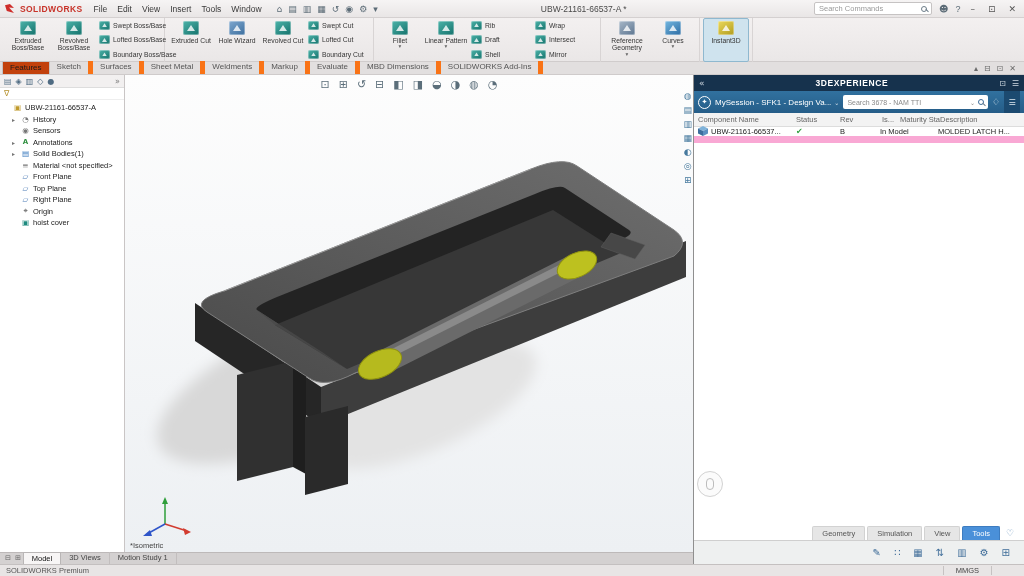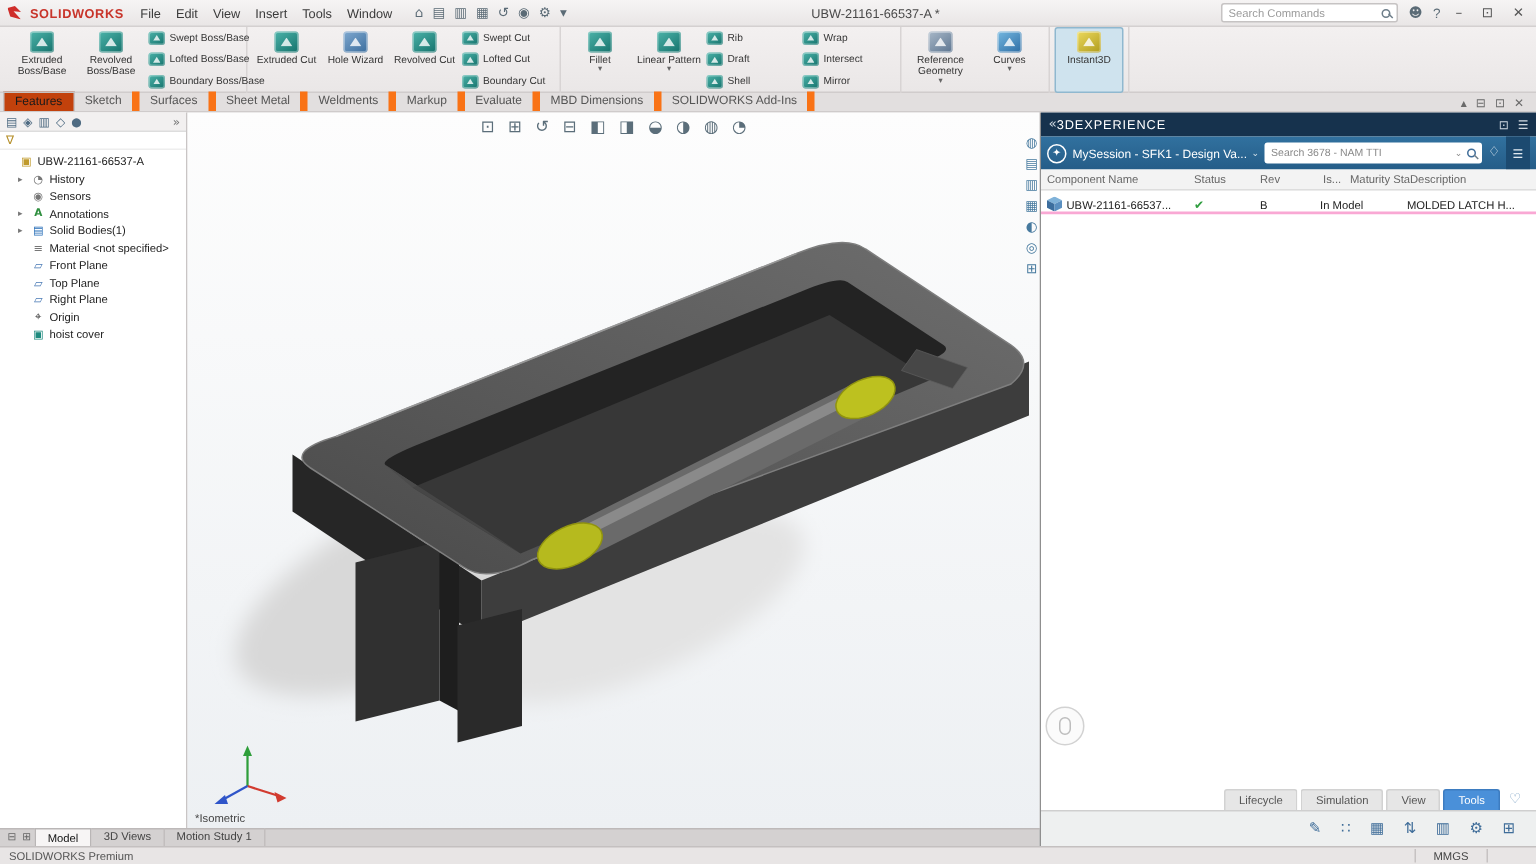--- a/index.html
+++ b/index.html
@@ -89,41 +89,41 @@
   .mtab.active{background:#f7f5f5;border:1px solid #b9b6b6;border-bottom:none;color:#111}
   .statusbar{height:12px;background:#e8e5e5;border-top:1px solid #c4c0c0;display:flex;align-items:center;padding:0 6px;font-size:7.5px;color:#555}
   .sb-right{margin-left:auto;display:flex;align-items:flex-end}
   .sb-units{border-left:1px solid #c6c2c2;border-right:1px solid #c6c2c2;padding:0 12px;color:#444}
   .sb-grip{width:26px}
 
   
   .rp{width:331px;display:flex;flex-direction:column;background:#fff;border-left:1px solid #8f8f8f}
   .rp-header{height:16px;background:#16324d;color:#fff;display:flex;align-items:center;padding:0 5px}
   .rp-chev{font-size:9px;color:#cfd8e0}
-  .rp-title{flex:1;font-size:8.5px;font-weight:normal;letter-spacing:.6px}
+  .rp-title{flex:1;text-align:center;font-size:8.5px;font-weight:bold;letter-spacing:.6px}
   .rp-hicons{display:flex;gap:6px}
   .rp-hicons span{font-size:8px;color:#cfd8e0}
   .rp-session{height:22px;background:linear-gradient(#31719f,#255d88);display:flex;align-items:center;gap:4px;padding:0 4px}
   .compass{width:13px;height:13px;border:1.4px solid #fff;border-radius:50%;display:flex;align-items:center;justify-content:center;color:#fff;font-size:7px;flex:0 0 auto}
   .sess-label{display:flex;align-items:center;gap:3px;color:#fff;font-size:8px;white-space:nowrap}
   .sess-label .dd{font-size:6px;color:#d7e2ea}
   .rp-search{flex:1;display:flex;align-items:center;gap:3px;height:14px;background:#fff;border-radius:2px;padding:0 4px;min-width:0}
   .rp-search-text{flex:1;font-size:7px;color:#8a8a8a;white-space:nowrap;overflow:hidden}
   .rp-search .dd{font-size:6px;color:#888}
   .tagico{color:#dfe8ef;font-size:9px}
   .sess-menu{width:16px;height:22px;background:#1c4a70;color:#dfe8ef;font-size:8px;display:flex;align-items:center;justify-content:center}
   .rp-thead{height:14px;display:flex;align-items:center;background:#f3f3f3;border-bottom:1px solid #ddd;padding:0 4px}
   .rp-th{font-size:7.5px;color:#666;white-space:nowrap;overflow:hidden}
   .rp-thead .rp-th:nth-child(1){width:98px}
   .rp-thead .rp-th:nth-child(2){width:44px}
   .rp-thead .rp-th:nth-child(3){width:42px}
   .rp-thead .rp-th:nth-child(4){width:18px}
   .rp-thead .rp-th:nth-child(5){width:40px}
   .rp-thead .rp-th:nth-child(6){flex:1}
-  .rp-row{height:16px;display:flex;align-items:flex-end;padding:0 4px;border-bottom:2px solid #f9a8d4;font-size:7.5px;color:#222}
+  .rp-row{height:16px;display:flex;align-items:flex-end;padding:0 4px;border-bottom:7px solid #f9a8d4;font-size:7.5px;color:#222}
   .rp-cell{white-space:nowrap;overflow:hidden}
   .c1{width:98px;display:flex;align-items:center;gap:3px}
   .c2{width:44px}.c3{width:22px}.c4{width:18px}.c5{width:58px}.c6{flex:1}
   .chk{color:#2f9e3f;font-size:8px}
   .rp-body{flex:1;position:relative;background:#fff}
   .assistant{position:absolute;left:3px;bottom:28px;width:26px;height:26px;border:1px solid #d2d2d2;border-radius:50%;background:#fbfbfb;display:flex;align-items:center;justify-content:center}
   .mousy{width:8px;height:12px;border:1px solid #bdbdbd;border-radius:4px}
   .rp-tabs{height:15px;display:flex;justify-content:flex-end;align-items:flex-end;gap:2px;padding-right:6px;background:#fff}
   .rp-tab{padding:0 9px;font-size:7.5px;line-height:13px;background:#e6e6e6;color:#555;border:1px solid #d2d2d2;border-bottom:none;border-radius:2px 2px 0 0}
   .rp-tab.active{background:#4a90d9;color:#fff;border-color:#3d7cc0}
@@ -558,21 +558,21 @@
       <span class="rp-cell c4" data-name="component-issues"></span>
       <span class="rp-cell c5" data-name="component-maturity">In Model</span>
       <span class="rp-cell c6" data-name="component-description">MOLDED LATCH H...</span>
     </div>
     <div class="rp-body" data-name="panel-body">
       <div class="assistant" data-name="assistant-button">
           <span class="mousy" data-name="mouse-hint-icon"></span>
         </div>
     </div>
     <div class="rp-tabs" data-name="panel-tool-tabs">
-      <span class="rp-tab" data-name="panel-tab">Lifecycle</span>
+      <span class="rp-tab" data-name="panel-tab">Geometry</span>
         <span class="rp-tab" data-name="panel-tab">Simulation</span>
         <span class="rp-tab" data-name="panel-tab">View</span>
         <span class="rp-tab active" data-name="panel-tab">Tools</span>
       <span class="heart glyph" data-name="favorites-heart-icon">♡</span>
     </div>
     <div class="rp-toolbar" data-name="panel-toolbar">
       <span class="rp-tool glyph" data-name="edit-component-icon">✎</span>
         <span class="rp-tool glyph" data-name="pattern-options-icon">∷</span>
         <span class="rp-tool glyph" data-name="table-view-icon">▦</span>
         <span class="rp-tool glyph" data-name="import-export-icon">⇅</span>

